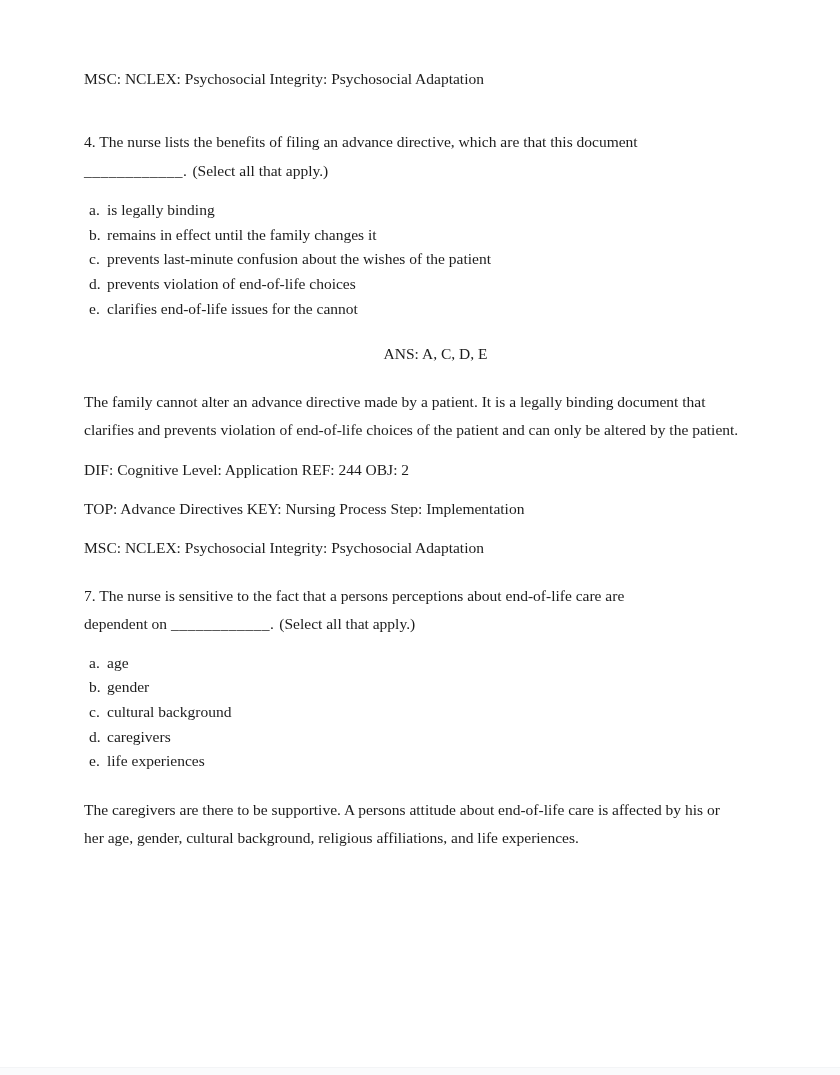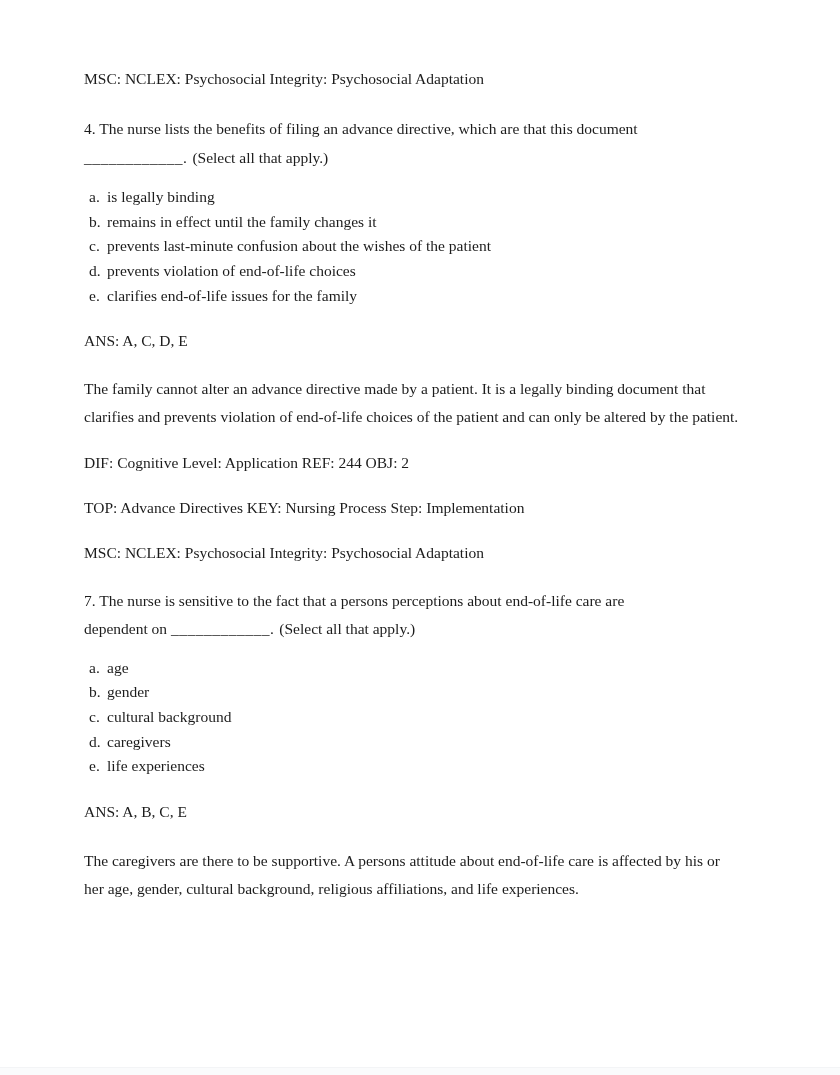--- a/index.html
+++ b/index.html
@@ -22,21 +22,21 @@
     height: 1075px;
     padding: 66px 53px 0 84px;
   }
   p { margin: 0; }
   .meta-line {
     line-height: 26px;
     white-space: nowrap;
   }
   .meta-top { margin-top: 0; }
   .question-stem {
-    margin-top: 22px;
+    margin-top: 35px;
     line-height: 29px;
     max-width: 660px;
   }
   .stem-line { display: block; }
   .select-note {
     margin-left: 5px;
   }
   .blank {
     letter-spacing: 0.5px;
   }
@@ -50,29 +50,30 @@
     align-items: baseline;
   }
   .option-letter {
     display: inline-block;
     width: 18px;
     flex: 0 0 18px;
   }
   .answer-line {
     margin-top: 19px;
     line-height: 26px;
+    text-align: center;
   }
   .answer-line.q5 { margin-top: 20px; }
   .rationale {
     margin-top: 21px;
     line-height: 28px;
     max-width: 658px;
   }
   .rationale.q5 { margin-top: 22px; }
-  .tag-line { margin-top: 19px; }
+  .tag-line { margin-top: 13px; }
   .tag-line + .tag-line { }
   .question-5 { margin-top: 21px; line-height: 28px; }
   .page-bottom-edge {
     position: absolute;
     left: 0;
     bottom: 0;
     width: 840px;
     height: 7px;
     background: #fafbfc;
     border-top: 1px solid #f3f4f6;
@@ -102,21 +103,21 @@
     <div class="option">
       <span class="option-letter">c.</span>
       <span class="option-text">prevents last-minute confusion about the wishes of the patient</span>
     </div>
     <div class="option">
       <span class="option-letter">d.</span>
       <span class="option-text">prevents violation of end-of-life choices</span>
     </div>
     <div class="option">
       <span class="option-letter">e.</span>
-      <span class="option-text">clarifies end-of-life issues for the family</span>
+      <span class="option-text">clarifies end-of-life issues for the cannot</span>
     </div>
   </div>
 
   <p class="answer-line">ANS: A, C, D, E</p>
 
   <p class="rationale">The family cannot alter an advance directive made by a patient. It is a legally binding document that clarifies and prevents violation of end-of-life choices of the patient and can only be altered by the patient.</p>
 
   <p class="meta-line tag-line">DIF: Cognitive Level: Application REF: 244 OBJ: 2</p>
 
   <p class="meta-line tag-line">TOP: Advance Directives KEY: Nursing Process Step: Implementation</p>
@@ -144,19 +145,18 @@
     <div class="option">
       <span class="option-letter">d.</span>
       <span class="option-text">caregivers</span>
     </div>
     <div class="option">
       <span class="option-letter">e.</span>
       <span class="option-text">life experiences</span>
     </div>
   </div>
 
-  <p class="answer-line q5">ANS: A, B, C, E</p>
 
   <p class="rationale q5">The caregivers are there to be supportive. A persons attitude about end-of-life care is affected by his or her age, gender, cultural background, religious affiliations, and life experiences.</p>
 
 </div>
 
 <div class="page-bottom-edge"></div>
 
 </body></html>

